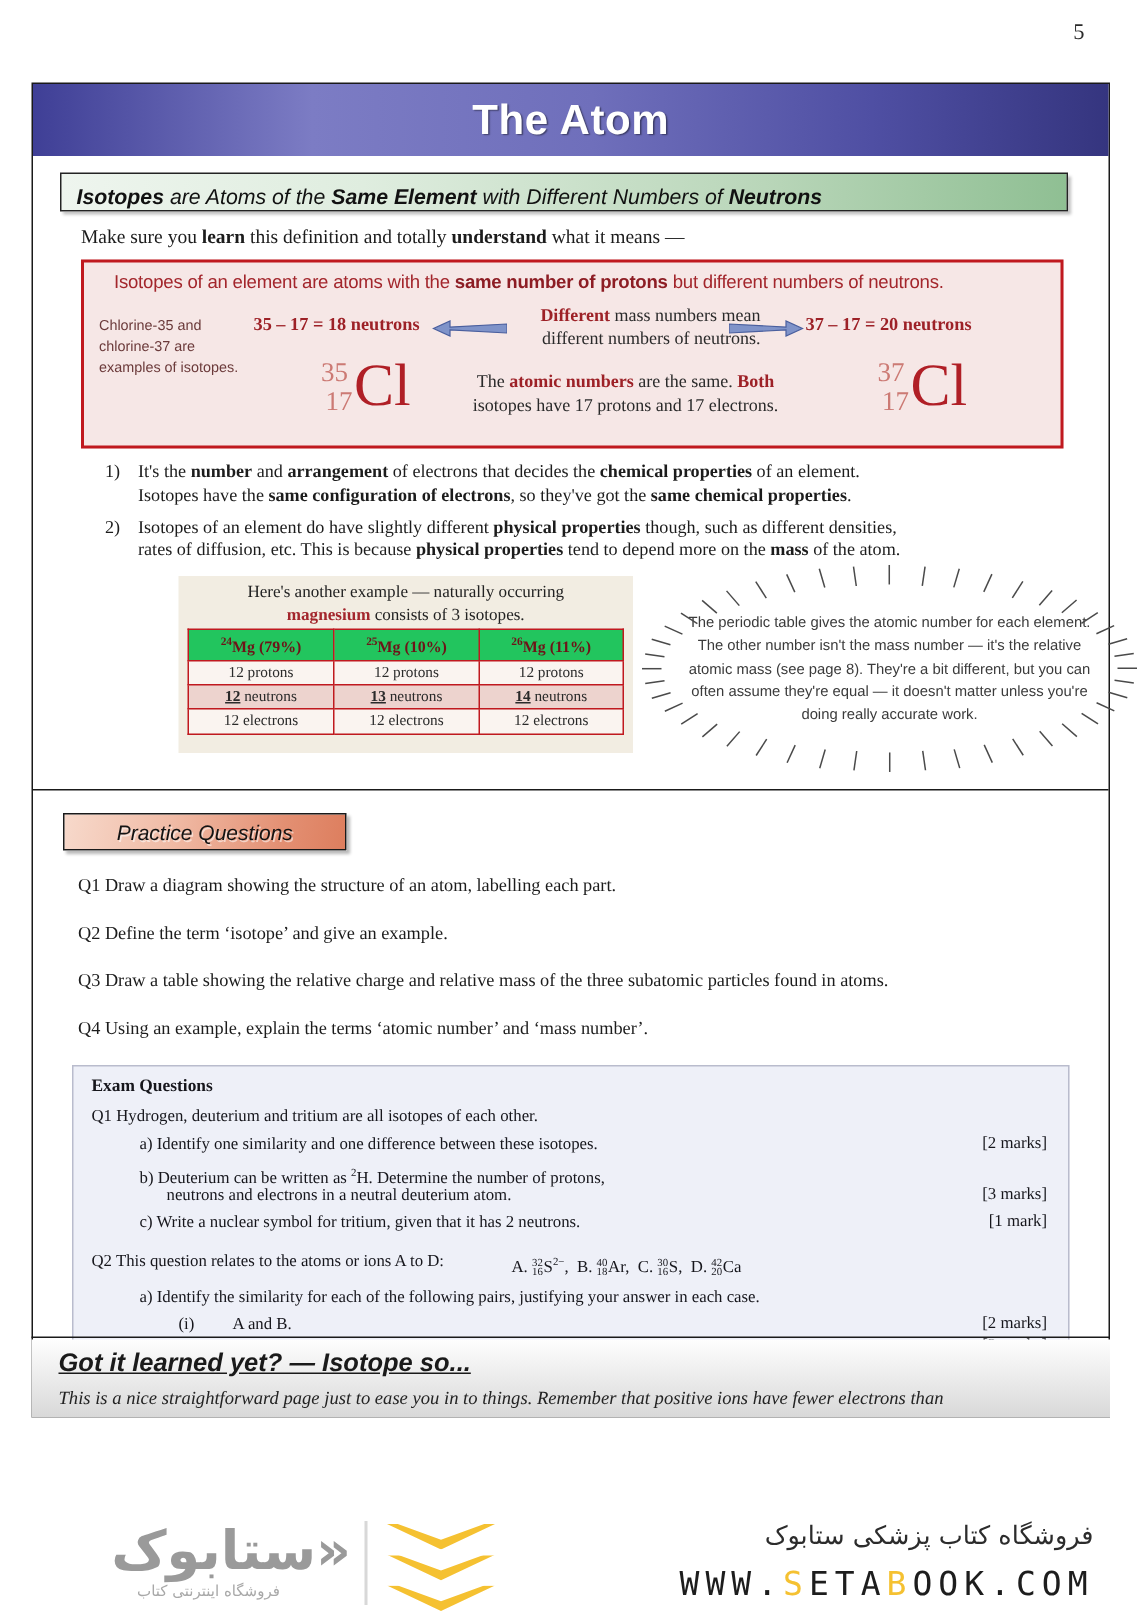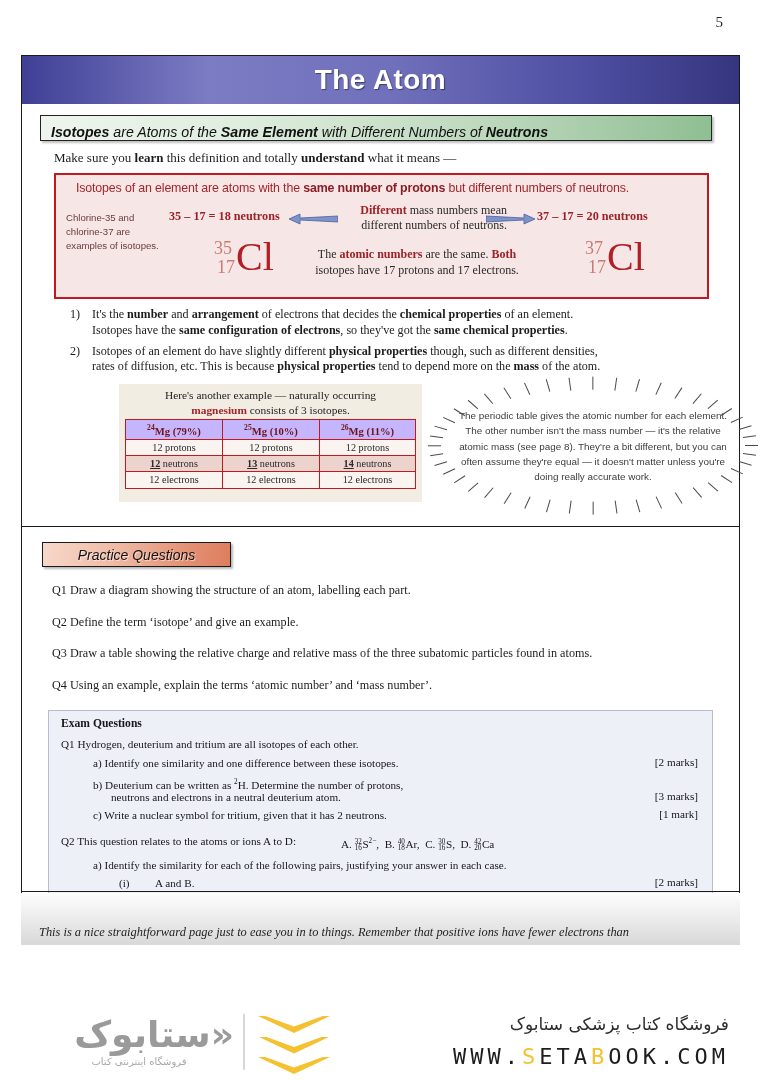--- a/index.html
+++ b/index.html
@@ -120,21 +120,21 @@
   .mg-cap{
     position:absolute;left:0;top:4px;width:100%;text-align:center;
     font-size:11.4px;line-height:14.5px;color:#222;
   }
   .mg-cap b{color:#a3262c;font-weight:bold;}
   table.mg{
     position:absolute;left:6px;top:35px;width:291px;border-collapse:collapse;
     border:1.6px solid #c0191f;
   }
   table.mg th{
-    background:#c4b5fd;color:#6e1318;font-size:10.6px;font-weight:bold;
+    background:#22c55e;color:#6e1318;font-size:10.6px;font-weight:bold;
     border:1px solid #c0191f;padding:2.5px 0;text-align:center;
   }
   table.mg th sup{font-size:7.6px;}
   table.mg td{
     border:1px solid #c0191f;font-size:10.2px;text-align:center;
     padding:2.2px 0;color:#2a2a2a;background:#faf4f0;
   }
   table.mg tr.alt td{background:#edd3ce;}
   table.mg td u{text-decoration:underline;font-weight:bold;}
 
@@ -421,20 +421,21 @@
         </div>
 
       <div class="eq-row" style="left:44px;top:209px;">b)   Which two of the atoms or ions are isotopes of each other?  Explain your reasoning.</div>
       <div class="eq-mark" style="top:209px;">[2 marks]</div>
     </div>
 
   </div>
 
   <div class="got-rule"></div>
   <div class="got-band">
+    <div class="got-title">Got it learned yet? — Isotope so...</div>
     <div class="got-body">This is a nice straightforward page just to ease you in to things.  Remember that positive ions have fewer electrons than</div>
   </div>
 
   <div class="footer">
     <div class="fa-logo">
       <div class="word" id="logoWord">«ستابوک</div>
       <div class="sub">فروشگاه اینترنتی کتاب</div>
     </div>
     <div class="vline"></div>
     <div class="chev-wrap">

